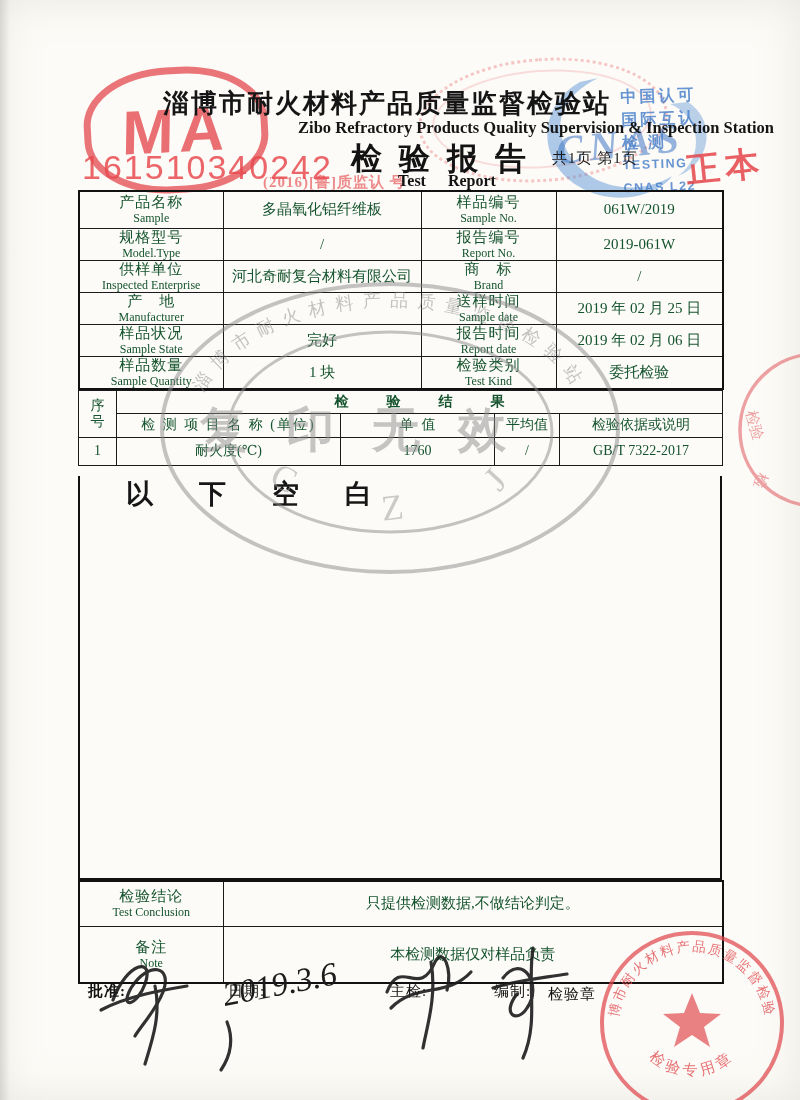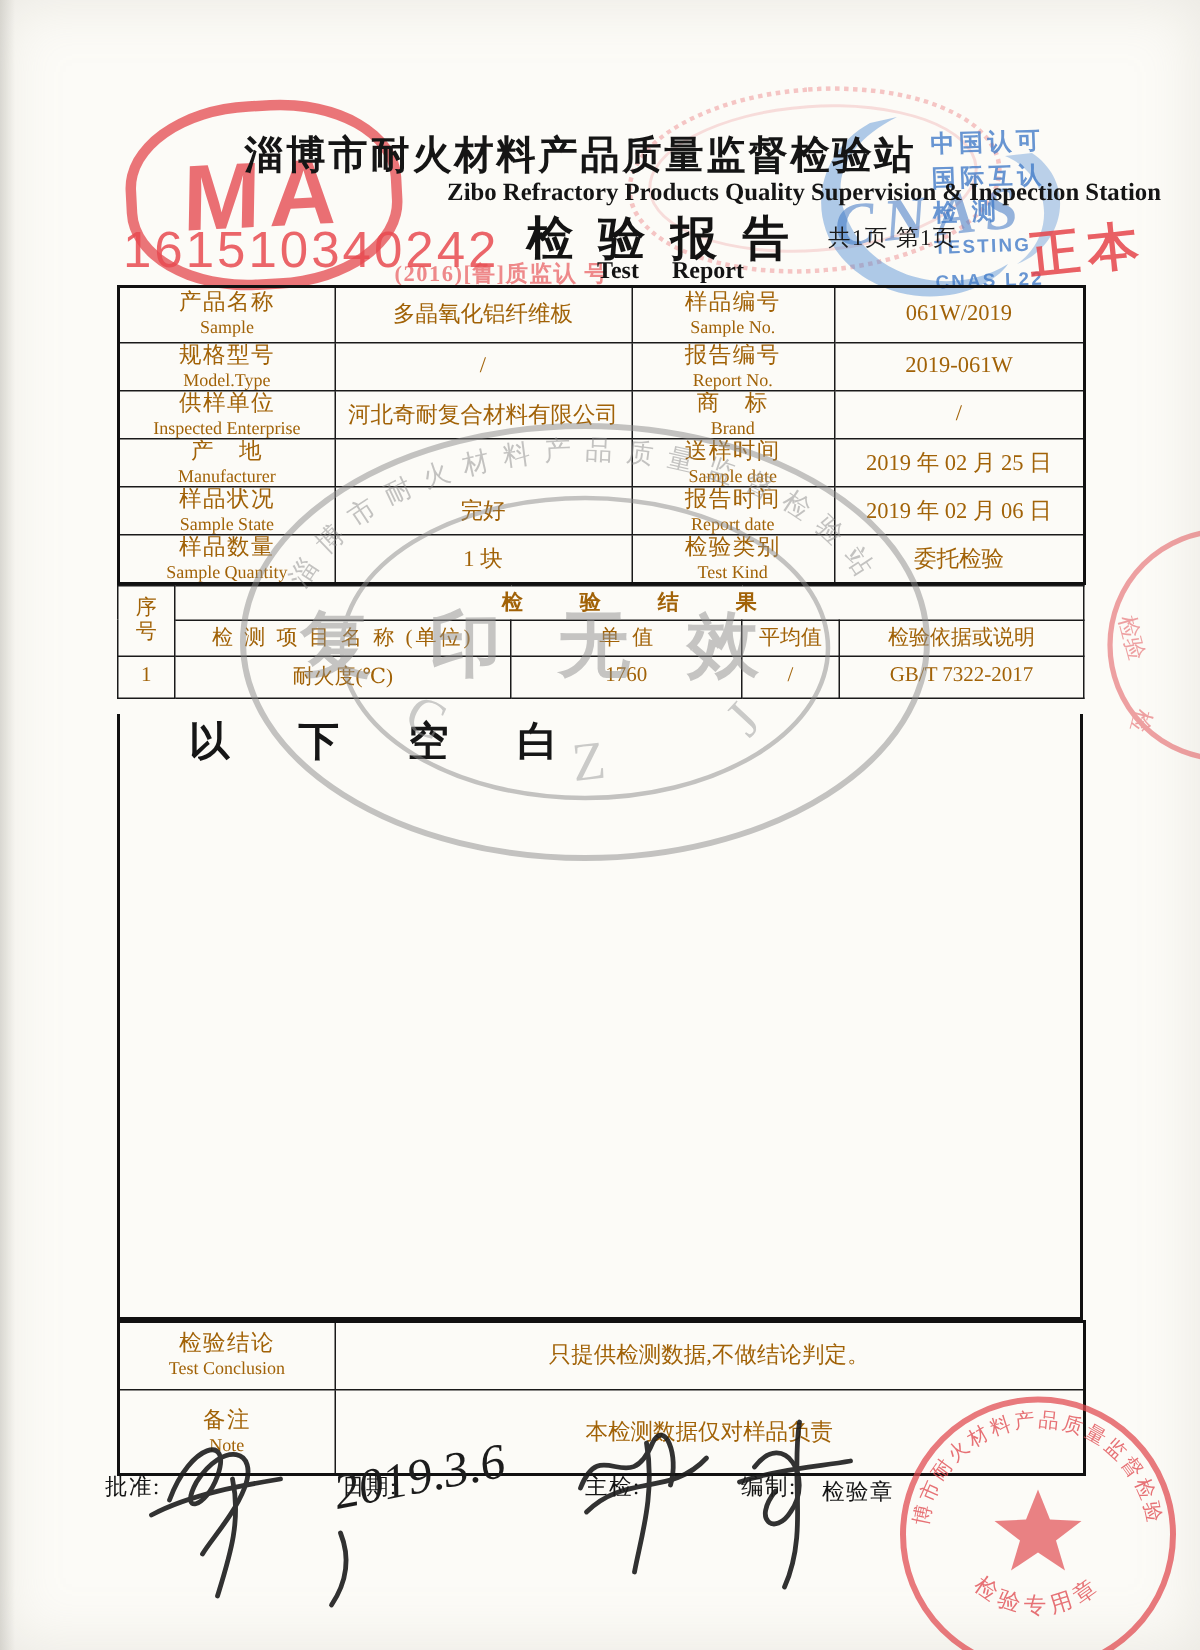--- a/index.html
+++ b/index.html
@@ -41,21 +41,21 @@
   .cnas{position:absolute;left:520px;top:64px;width:280px;height:150px;z-index:4;}
   .cnas-lines{position:absolute;left:622px;top:84px;z-index:4;color:rgba(66,124,200,.8);
         font-weight:bold;transform:rotate(-2deg);}
   .cnas-lines div{font-size:16px;line-height:23px;letter-spacing:3px;}
   .cnas-lines div.small{font-size:12.5px;letter-spacing:1.5px;font-family:"Liberation Sans",sans-serif;}
   .original-stamp{position:absolute;left:686px;top:144px;font-size:34px;font-weight:bold;
         color:rgba(229,68,74,.85);letter-spacing:5px;transform:rotate(-6deg);z-index:6;}
 
   
   .tables{position:absolute;left:78px;top:190px;width:644px;z-index:5;}
-  table{border-collapse:collapse;table-layout:fixed;width:644px;color:#a16207;}
+  table{border-collapse:collapse;table-layout:fixed;width:644px;color:#14532d;}
   td{border:1.5px solid #1a1a1a;text-align:center;vertical-align:middle;padding:0;overflow:hidden;}
   .t-info{border:2.5px solid #111;}
   .t-info td{font-size:15px;}
   .lbl .cn{display:block;font-size:15px;line-height:17px;letter-spacing:1px;}
   .lbl .en{display:block;font-size:12px;line-height:14px;}
   .t-res td{font-size:14px;}
   .res-title{font-size:17px;font-weight:bold;letter-spacing:38px;text-indent:38px;}
   .serial{font-size:14px;line-height:16px;}
   .blank-box{border:2.5px solid #111;border-top:none;height:402px;text-align:left;}
   .blank-note{margin-top:10px;font-size:27px;font-weight:bold;letter-spacing:46px;text-indent:46px;color:#161616;}
@@ -266,21 +266,21 @@
       <textPath href="#wm-bot" startOffset="38%" text-anchor="middle">N C Z J</textPath>
     </text>
   </svg>
 
   <svg class="edge-stamp" viewBox="0 0 84 160">
     <circle cx="100" cy="78" r="76" fill="none" stroke="#e0484e" stroke-width="3.5"></circle>
     <text x="30" y="60" font-size="15" fill="#e0484e" transform="rotate(75 30 60)">检验</text>
     <text x="42" y="120" font-size="15" fill="#e0484e" transform="rotate(105 42 120)">检</text>
   </svg>
 
-  <div class="sig-label" style="left:70px;top:982px;">批准:</div>
+  <div class="sig-label" style="left:88px;top:982px;font-weight:bold;">批准:</div>
   <div class="sig-label" style="left:228px;top:982px;">日期:</div>
   <div class="sig-label" style="left:390px;top:982px;">主检:</div>
   <div class="sig-label" style="left:494px;top:982px;">编制:</div>
   <div class="sig-label" style="left:548px;top:985px;">检验章</div>
 
   <svg class="sigs" width="580" height="150" viewBox="0 0 580 150">
     <g stroke="#1c1c1c" stroke-width="3.2" fill="none" stroke-linecap="round" opacity="0.9">
       <path d="M38,70 C52,32 80,26 70,54 C62,76 44,80 56,58 C74,30 98,36 88,62 C81,80 66,96 60,106"></path>
       <path d="M26,80 C52,66 88,60 112,56"></path>
       <path d="M80,56 C86,84 78,108 70,134"></path>

